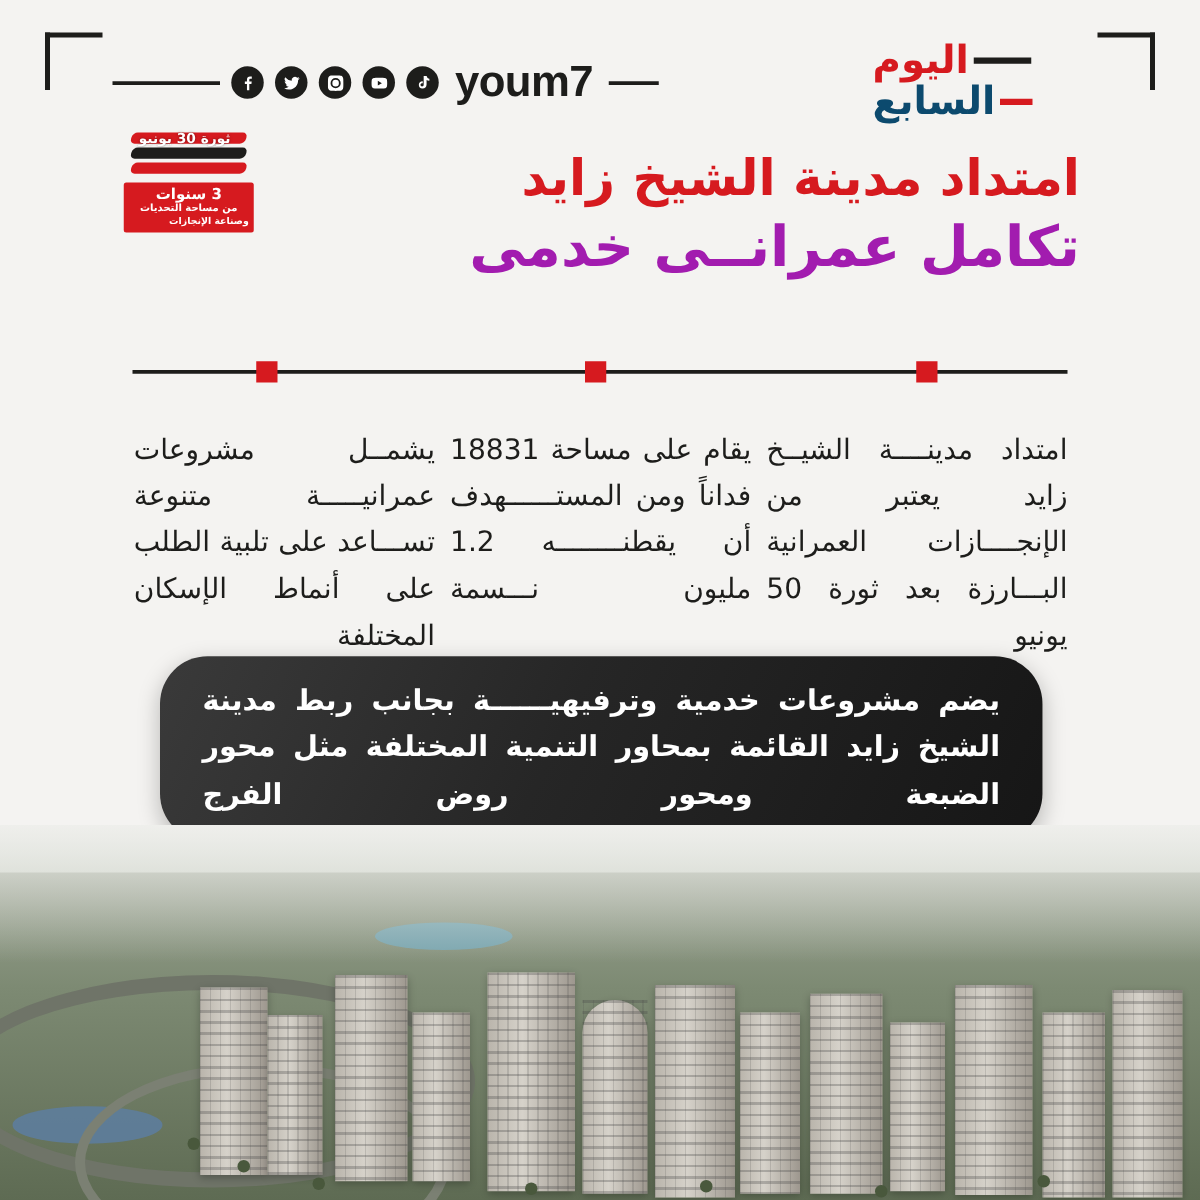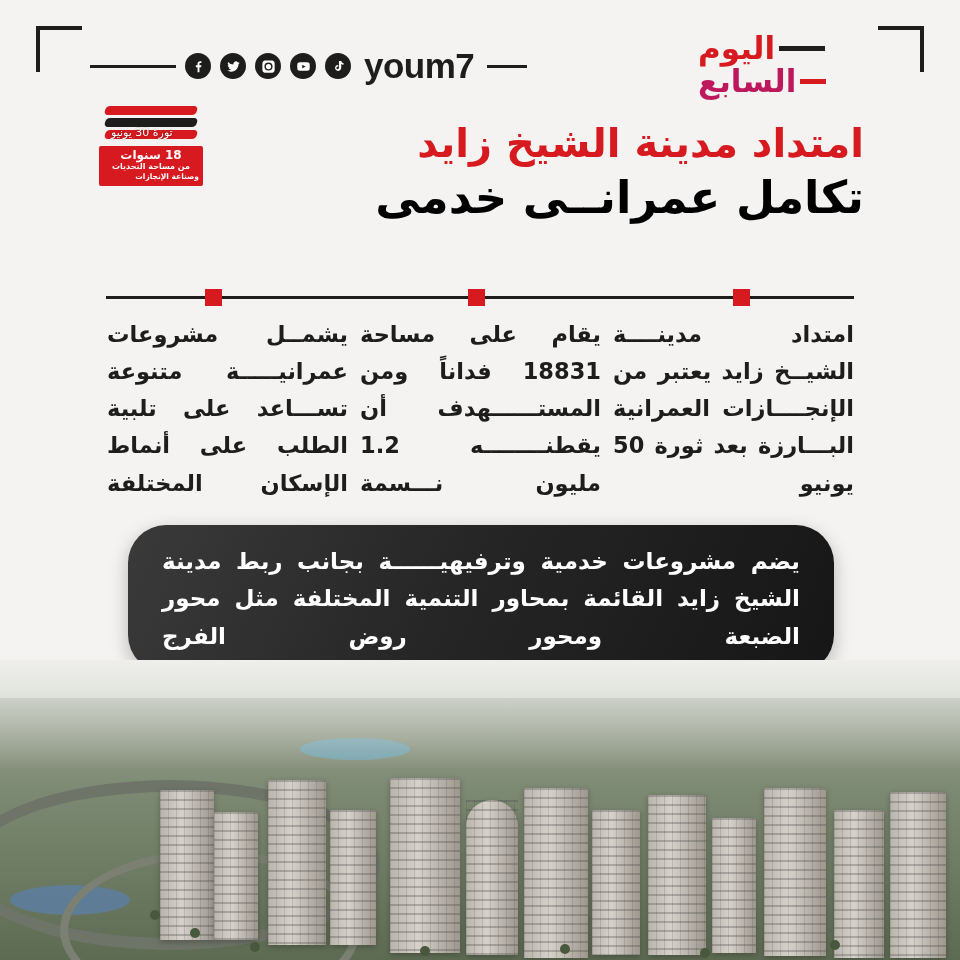--- a/index.html
+++ b/index.html
@@ -56,21 +56,21 @@
   .logo .line {
     display: flex; align-items: center; gap: 4px;
   }
   .logo .word {
     font-weight: 900;
     font-size: 31px;
     letter-spacing: -1px;
     line-height: 1;
   }
   .logo .w-red { color: #d61a1f; }
-  .logo .w-blk { color: #be185d; }
+  .logo .w-blk { color: #0c4a6e; }
   .logo .dash {
     width: 46px; height: 5px; background: #1d1d1b;
   }
   .logo .dash2 { width: 26px; height: 5px; background:#d61a1f; }
 
   .social {
     position: absolute;
     left: 86px; top: 22px;
     display: flex; align-items: center; gap: 9px;
   }
@@ -102,21 +102,21 @@
     direction: rtl;
   }
   .title-1 {
     color: #d61a1f;
     font-size: 40px;
     font-weight: 900;
     line-height: 1.28;
     letter-spacing: -0.5px;
   }
   .title-2 {
-    color: #000000;
+    color: #a21caf;
     font-size: 45px;
     font-weight: 900;
     line-height: 1.28;
     letter-spacing: -0.5px;
   }
 
   
   .badge {
     position: absolute;
     left: 92px; top: 104px;
@@ -128,22 +128,22 @@
     position: relative;
   }
   .badge .flag .st {
     position:absolute; left:0; width:100%; height:9px; border-radius:4px;
     transform: skewX(-16deg);
   }
   .badge .flag .r1 { top:2px; background:#d61a1f; }
   .badge .flag .r2 { top:14px; background:#1d1d1b; }
   .badge .flag .r3 { top:26px; background:#d61a1f; }
   .badge .flag-txt {
-    position: absolute; left: 6px; top: 22px;
-    color:#fff; font-size: 11px; font-weight: 400; letter-spacing:-.3px;
+    position: absolute; left: 6px; top: 0;
+    color:#fff; font-size: 11px; font-weight: 700; letter-spacing:-.3px;
     text-shadow: 0 0 2px rgba(0,0,0,.5);
   }
   .badge .box {
     margin: 2px auto 0;
     width: 104px;
     background: #d61a1f;
     color: #fff;
     padding: 3px 4px 4px;
     border-radius: 2px;
   }
@@ -179,25 +179,26 @@
   }
   .col {
     width: 253px;
     padding: 0 6px;
     text-align: right;
     direction: rtl;
   }
   .col p {
     color: #1d1d1b;
     font-size: 22.5px;
-    font-weight: 700;
+    font-weight: 400;
     line-height: 1.65;
     text-align: justify;
     text-align-last: justify;
     letter-spacing: -0.2px;
+    margin-top: 26px;
   }
 
   
   .pill {
     position: absolute;
     left: 128px; top: 525px;
     width: 706px; height: 148px;
     border-radius: 38px;
     background: linear-gradient(115deg,#3a3a3a 0%, #262626 45%, #161616 100%);
     box-shadow: 0 6px 18px rgba(0,0,0,.25);
@@ -325,21 +326,21 @@
   </div>
 
   <div class="badge">
     <div class="flag">
       <span class="st r1"></span>
       <span class="st r2"></span>
       <span class="st r3"></span>
       <span class="flag-txt">ثورة 30 يونيو</span>
     </div>
     <div class="box">
-      <div class="b1">18 سنوات</div>
+      <div class="b1">3 سنوات</div>
       <div class="b2">من مساحة التحديات</div>
       <div class="b3">وصناعة الإنجازات</div>
     </div>
   </div>
 
   <div class="rule"></div>
   <div class="marker m1"></div>
   <div class="marker m2"></div>
   <div class="marker m3"></div>
 

